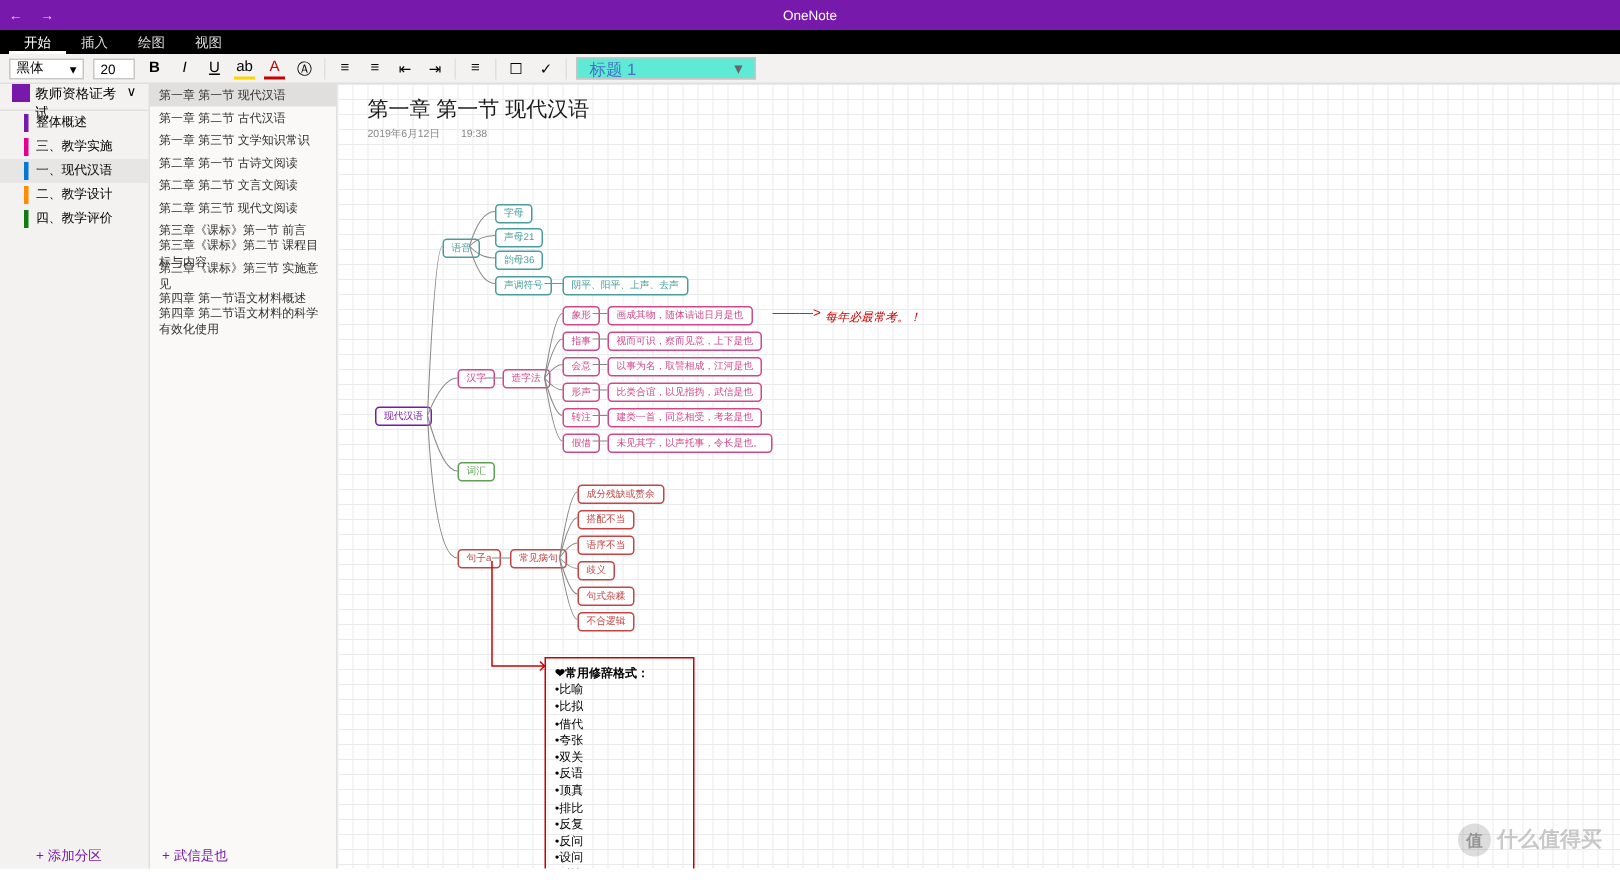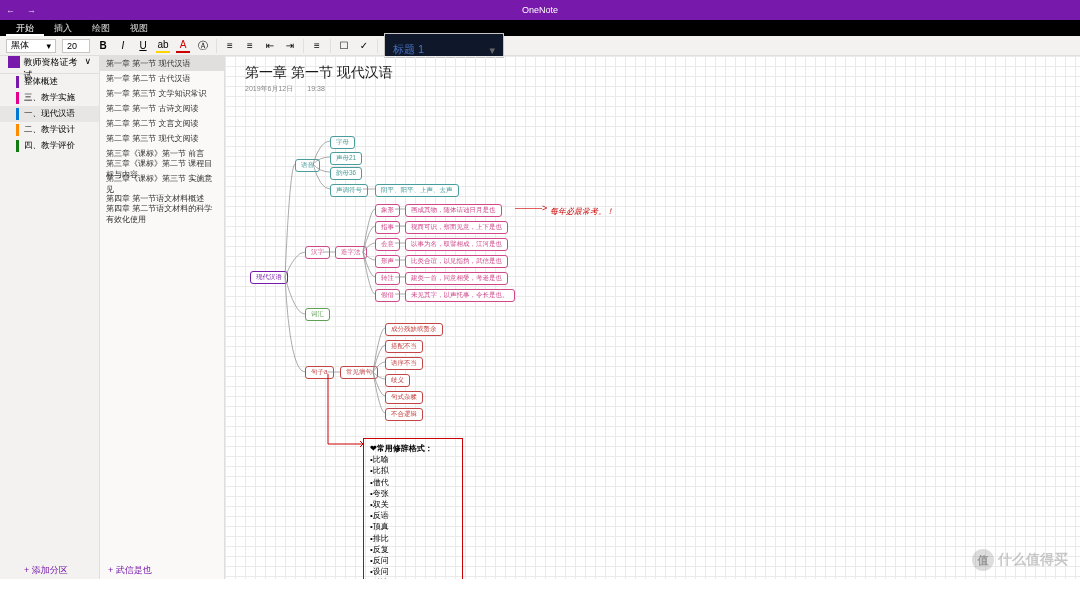--- a/index.html
+++ b/index.html
@@ -15,21 +15,21 @@
 .winbtn{padding:0 7px;font-size:10px}
 .ribbon-tabs{height:16px;background:#000000;color:#fff;display:flex;font-size:9px;padding-left:6px}
 .rtab{padding:2px 10px;opacity:.85}
 .rtab.active{opacity:1;border-bottom:2px solid #fff}
 .ribbon{height:20px;background:#f3f2f1;border-bottom:1px solid #e1dfdd;display:flex;align-items:center;font-size:9px;gap:6px;padding:0 6px}
 .ff{height:14px;border:1px solid #c8c6c4;padding:0 4px;background:#fff;display:flex;align-items:center;min-width:50px}
 .fs{height:14px;border:1px solid #c8c6c4;padding:0 4px;background:#fff;width:28px;display:flex;align-items:center}
 .rbtn{width:14px;height:14px;display:flex;align-items:center;justify-content:center;font-size:10px}
 .bold{font-weight:bold}.italic{font-style:italic}.under{text-decoration:underline}
 .sep{width:1px;height:14px;background:#e1dfdd}
-.heading-dd{height:25px;border:1px solid #c8c6c4;background:#0f172a;color:#4472c4;font-size:11px;padding:0 8px;display:flex;align-items:flex-end;min-width:120px}
+.heading-dd{height:15px;border:1px solid #c8c6c4;background:#5eead4;color:#4472c4;font-size:11px;padding:0 8px;display:flex;align-items:flex-start;min-width:120px}
 .main{display:flex;height:523px}
 .sidebar1{width:100px;background:#f3f2f1;border-right:1px solid #e1dfdd;display:flex;flex-direction:column}
 .nb-hdr{height:18px;display:flex;align-items:flex-start;padding:0 8px;font-size:9px;border-bottom:1px solid #e1dfdd}
 .nb-hdr .ic{width:12px;height:12px;background:#7719aa;margin-right:4px}
 .sec-list{flex:1}
 .sec{display:flex;align-items:center;height:16px;font-size:8.5px;padding-left:16px}
 .sec .bar{width:3px;height:12px;margin-right:5px}
 .sec.sel{background:#e8e6e4}
 .add-sec{height:18px;font-size:9px;color:#7719aa;padding-left:24px;display:flex;align-items:center}
 .sidebar2{width:125px;background:#faf9f8;border-right:1px solid #e1dfdd;display:flex;flex-direction:column}

